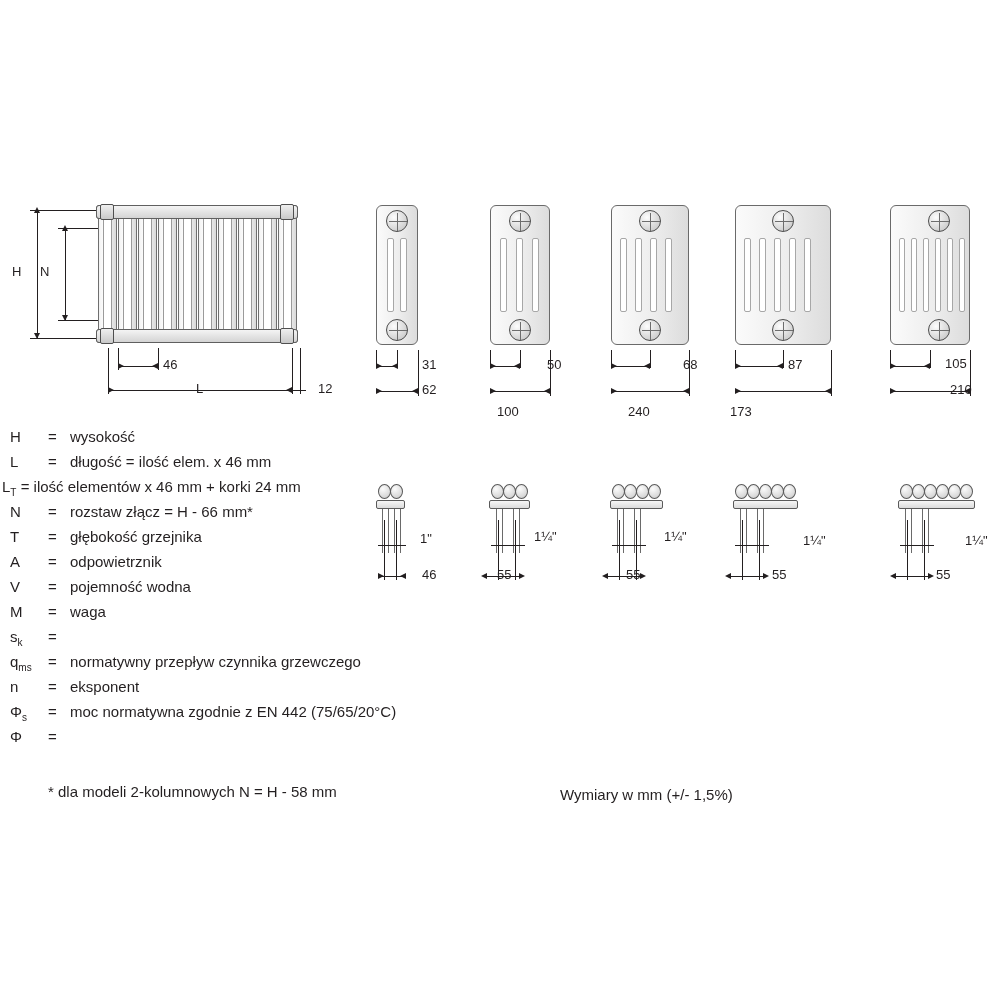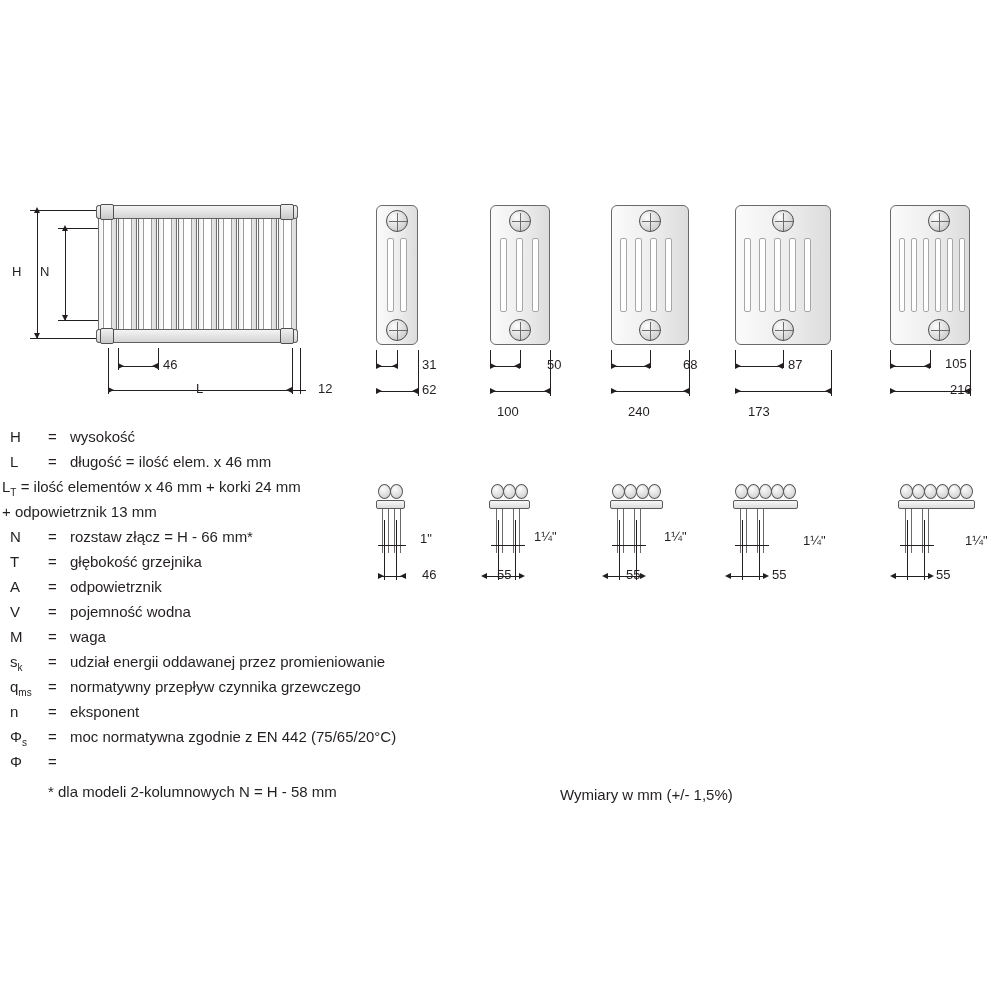--- a/index.html
+++ b/index.html
@@ -275,21 +275,21 @@
     <div class="dimline v-line abs" style="left:783px; top:350px; height:18px;"></div>
     <div class="dimline v-line abs" style="left:831px; top:350px; height:46px;"></div>
     <div class="dimline h-line abs" style="left:735px; top:366px; width:48px;"></div>
     <div class="arrow-r" style="left:735px; top:363px;"></div>
     <div class="arrow-l" style="left:777px; top:363px;"></div>
     <div class="dimtext" style="left:788px; top:357px;">87</div>
 
     <div class="dimline h-line abs" style="left:735px; top:391px; width:96px;"></div>
     <div class="arrow-r" style="left:735px; top:388px;"></div>
     <div class="arrow-l" style="left:825px; top:388px;"></div>
-    <div class="dimtext" style="left:748px; top:404px;text-align:right;">173</div>
+    <div class="dimtext" style="left:730px; top:404px;text-align:right;">173</div>
   </div>
 
   <div>
     <div class="secbox" style="left:890px; top:205px; width:80px; height:140px;"></div>
     <div class="secnut" style="left:928px; top:210px;"></div>
     <div class="secnut" style="left:928px; top:319px;"></div>
     <div class="secfin" style="left:899px; top:238px; width:6px; height:74px;"></div>
     <div class="secfin" style="left:911px; top:238px; width:6px; height:74px;"></div>
     <div class="secfin" style="left:923px; top:238px; width:6px; height:74px;"></div>
     <div class="secfin" style="left:935px; top:238px; width:6px; height:74px;"></div>
@@ -426,23 +426,20 @@
 
 
     <div class="lrow" style="margin-left:-8px;">
       <div class="wide">
         <span>L</span><sub>T</sub>
         <span>=</span>
         <span>ilość elementów x 46 mm + korki 24 mm</span>
       </div>
     </div>
 
-    <div class="lrow" style="margin-left:-8px;">
-      <div class="wide">+ odpowietrznik 13 mm</div>
-    </div>
 
     <div class="lrow">
       <div class="lsym">N</div>
       <div class="leq">=</div>
       <div class="ltxt">rozstaw złącz = H - 66 mm*</div>
     </div>
 
     <div class="lrow">
       <div class="lsym">T</div>
       <div class="leq">=</div>
@@ -463,21 +460,20 @@
 
     <div class="lrow">
       <div class="lsym">M</div>
       <div class="leq">=</div>
       <div class="ltxt">waga</div>
     </div>
 
     <div class="lrow">
       <div class="lsym"><span>s</span><sub>k</sub></div>
       <div class="leq">=</div>
-      <div class="ltxt">udział energii oddawanej przez promieniowanie</div>
     </div>
 
     <div class="lrow">
       <div class="lsym"><span>q</span><sub>ms</sub></div>
       <div class="leq">=</div>
       <div class="ltxt">normatywny przepływ czynnika grzewczego</div>
     </div>
 
     <div class="lrow">
       <div class="lsym">n</div>

